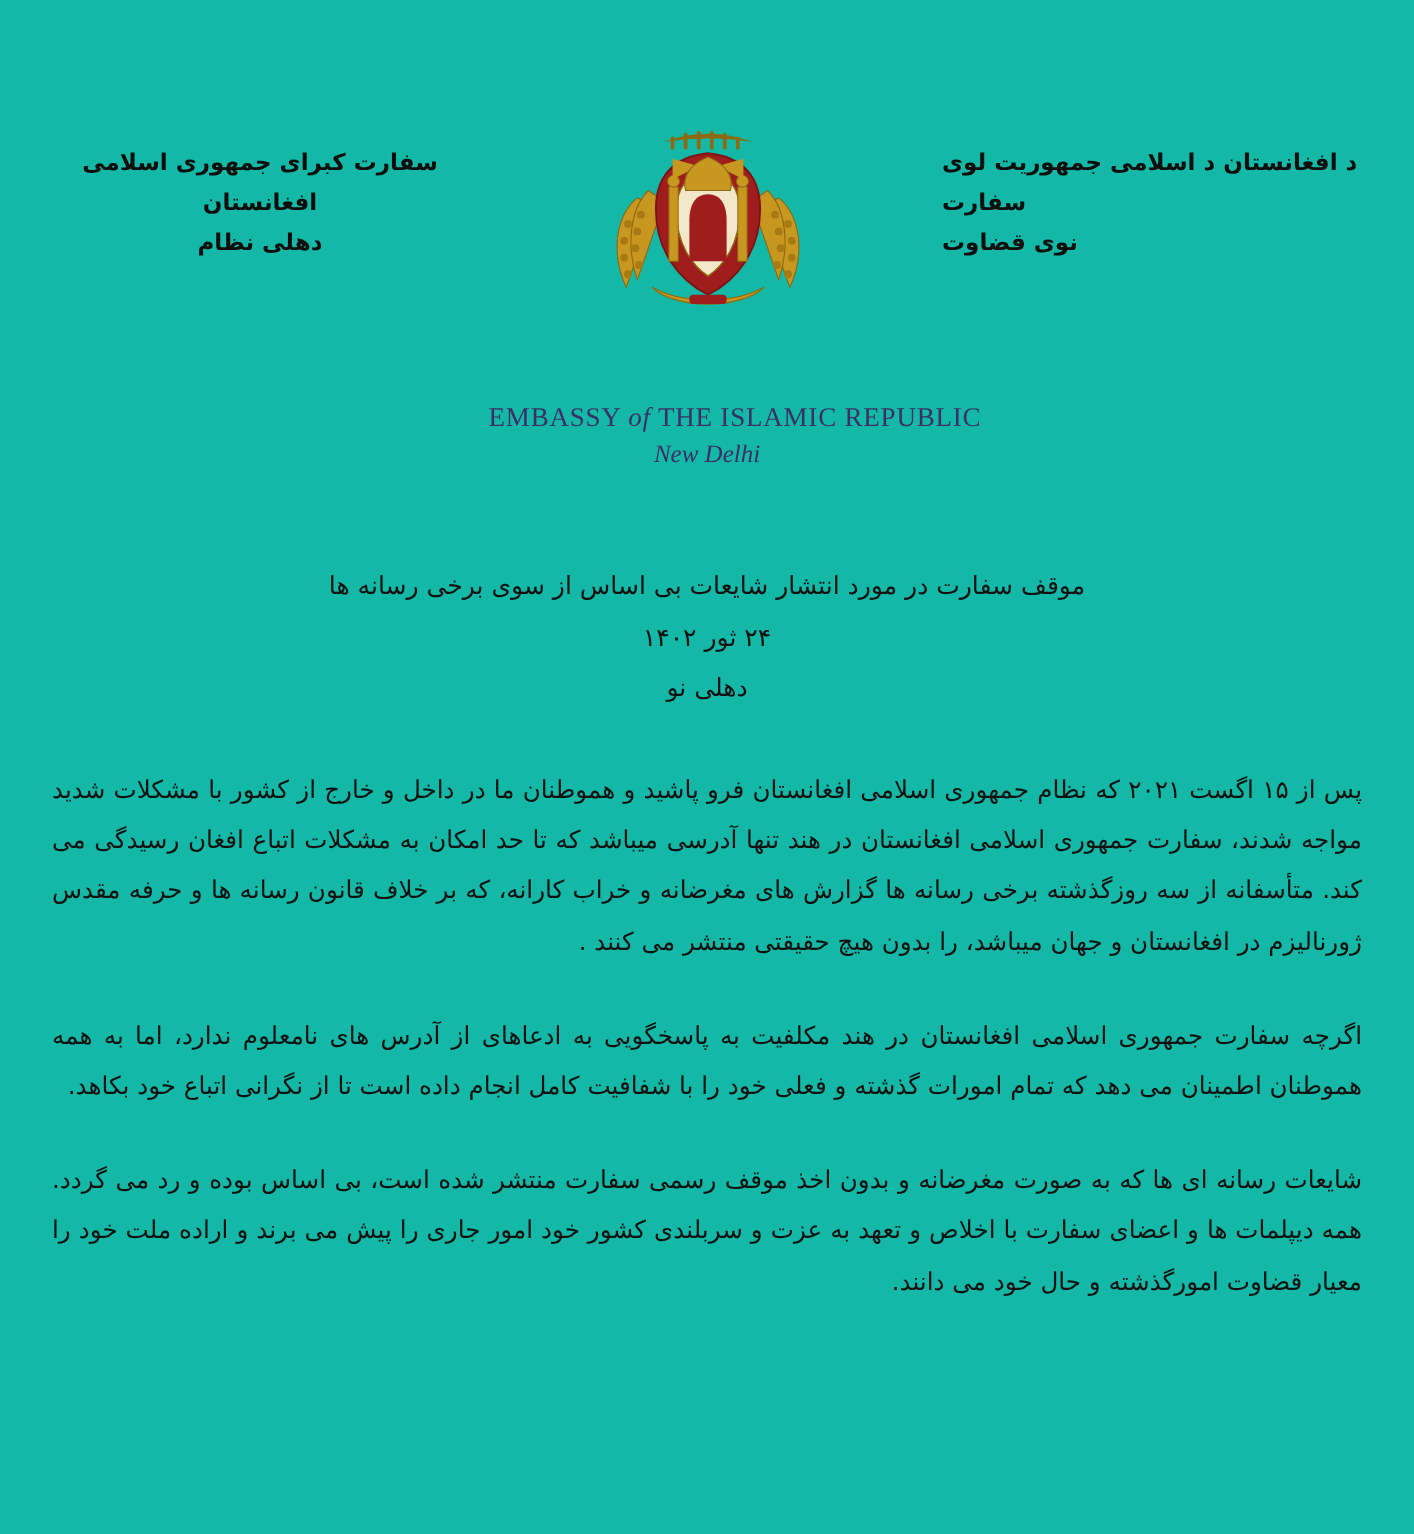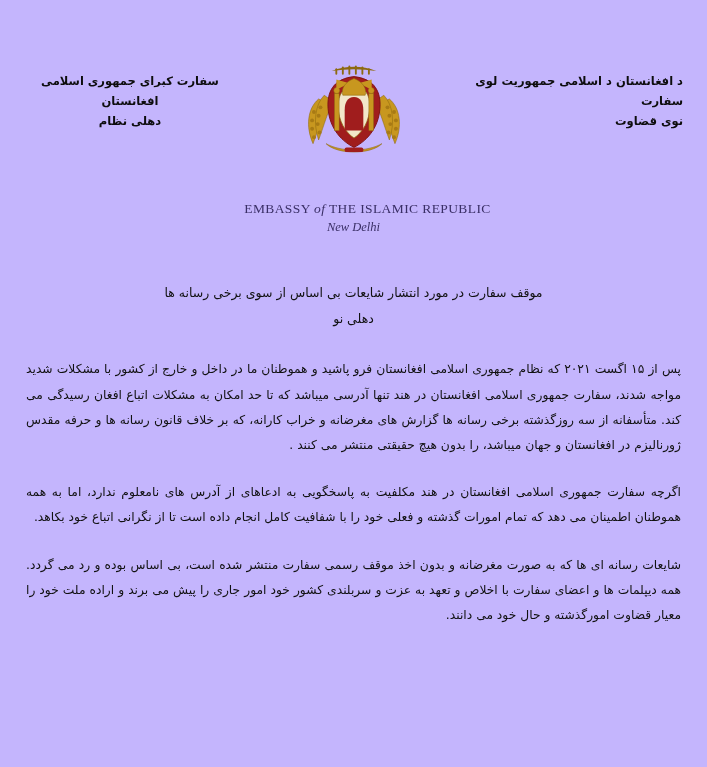--- a/index.html
+++ b/index.html
@@ -11,21 +11,21 @@
     width: 707px;
     height: 767px;
     font-family: "Liberation Serif", serif;
     color: #1a1a1a;
     overflow: hidden;
   }
   .page {
     position: relative;
     width: 707px;
     height: 767px;
-    background: #c4b5fd;
+    background: #14b8a6;
   }
 
   
   .letterhead {
     position: relative;
     display: flex;
     align-items: flex-start;
     justify-content: space-between;
     padding: 58px 24px 0 24px;
     box-sizing: border-box;
@@ -35,21 +35,21 @@
     direction: rtl;
     text-align: center;
     font-family: "DejaVu Sans", sans-serif;
     font-size: 11.5px;
     font-weight: bold;
     line-height: 1.75;
     color: #0d0d0d;
   }
   .lh-text .l2 { display: block; }
   .lh-left { text-align: center; padding-top: 13px; }
-  .lh-right { text-align: right; padding-top: 13px; }
+  .lh-right { text-align: left; padding-top: 13px; }
 
   
   .emblem-wrap {
     width: 160px;
     display: flex;
     justify-content: center;
     align-items: flex-start;
   }
   .emblem {
     width: 112px;
@@ -186,20 +186,21 @@
 
   <div class="caption">
     <div class="c1"><span>EMBASSY </span><span class="it">of</span><span> THE ISLAMIC REPUBLIC</span></div>
     <div class="c3">New Delhi</div>
   </div>
 
   <div class="content">
 
     <div class="title-block">
       <div>موقف سفارت در مورد انتشار شایعات بی اساس از سوی برخی رسانه ها</div>
+      <div>۲۴ ثور ۱۴۰۲</div>
       <div>دهلی نو</div>
     </div>
 
     <p class="para">پس از ۱۵ اگست ۲۰۲۱ که نظام جمهوری اسلامی افغانستان فرو پاشید و هموطنان ما در داخل و خارج از کشور با مشکلات شدید مواجه شدند، سفارت جمهوری اسلامی افغانستان در هند تنها آدرسی میباشد که تا حد امکان به مشکلات اتباع افغان رسیدگی می کند. متأسفانه از سه روزگذشته برخی رسانه ها گزارش های مغرضانه و خراب کارانه، که بر خلاف قانون رسانه ها و حرفه مقدس ژورنالیزم در افغانستان و جهان میباشد، را بدون هیچ حقیقتی منتشر می کنند .</p>
     <p class="para">اگرچه سفارت جمهوری اسلامی افغانستان در هند مکلفیت به پاسخگویی به ادعاهای از آدرس های نامعلوم ندارد، اما به همه هموطنان اطمینان می دهد که تمام امورات  گذشته و فعلی خود را با شفافیت کامل انجام داده است تا از نگرانی اتباع خود بکاهد.</p>
     <p class="para">شایعات رسانه ای ها که به صورت مغرضانه و بدون اخذ موقف رسمی سفارت منتشر شده است، بی اساس بوده و رد می گردد. همه دیپلمات ها و اعضای سفارت با اخلاص و تعهد به عزت و سربلندی کشور خود امور جاری را پیش می برند و اراده ملت خود را معیار قضاوت امورگذشته و حال خود می دانند.</p>
   </div>
 
 </div>
 

